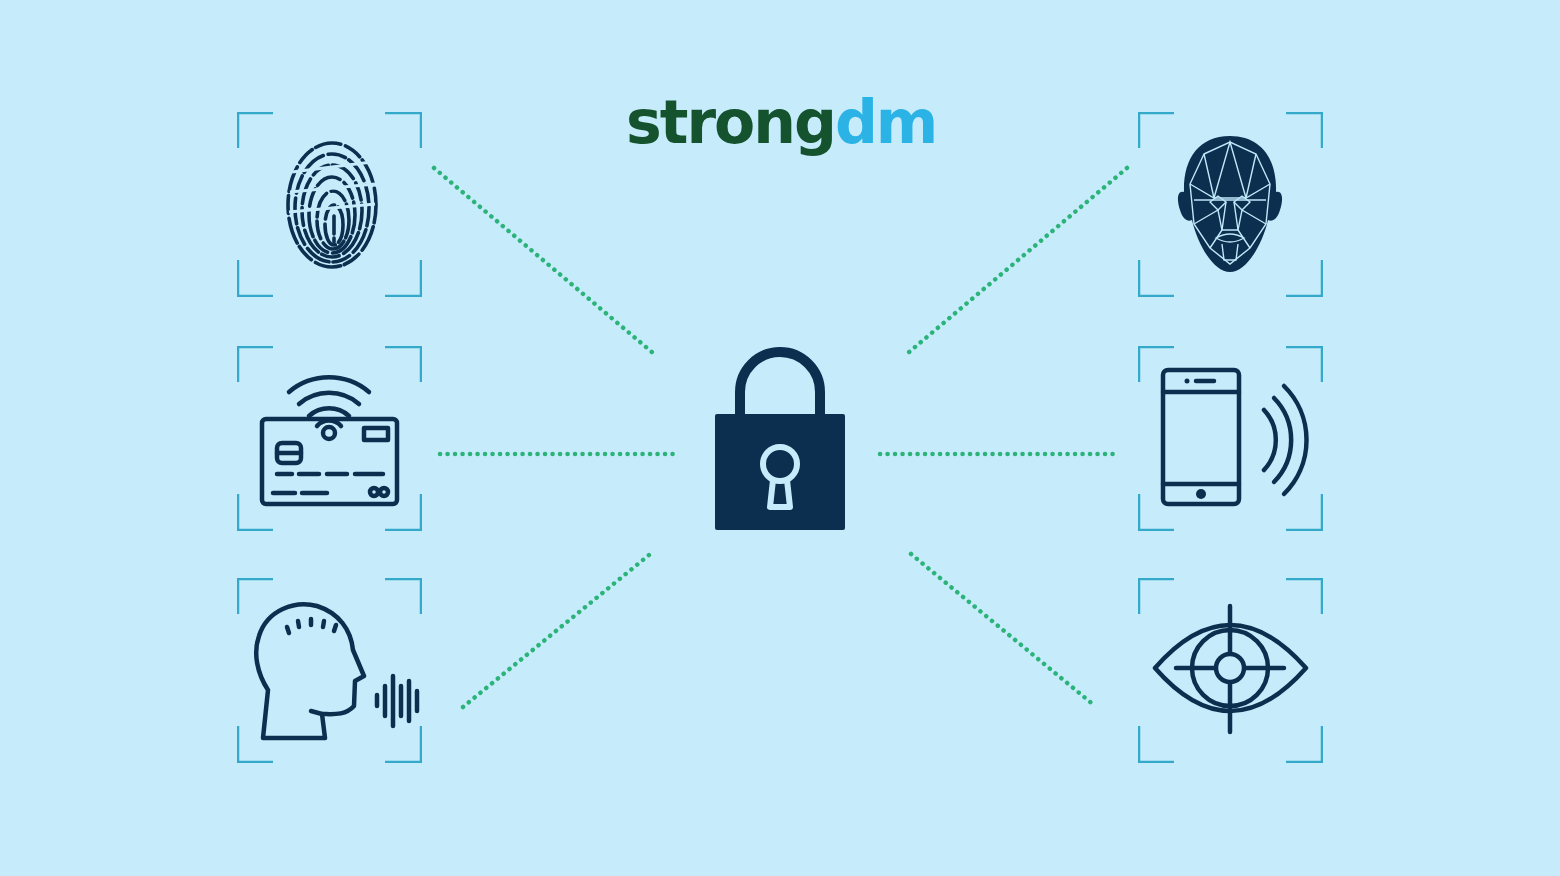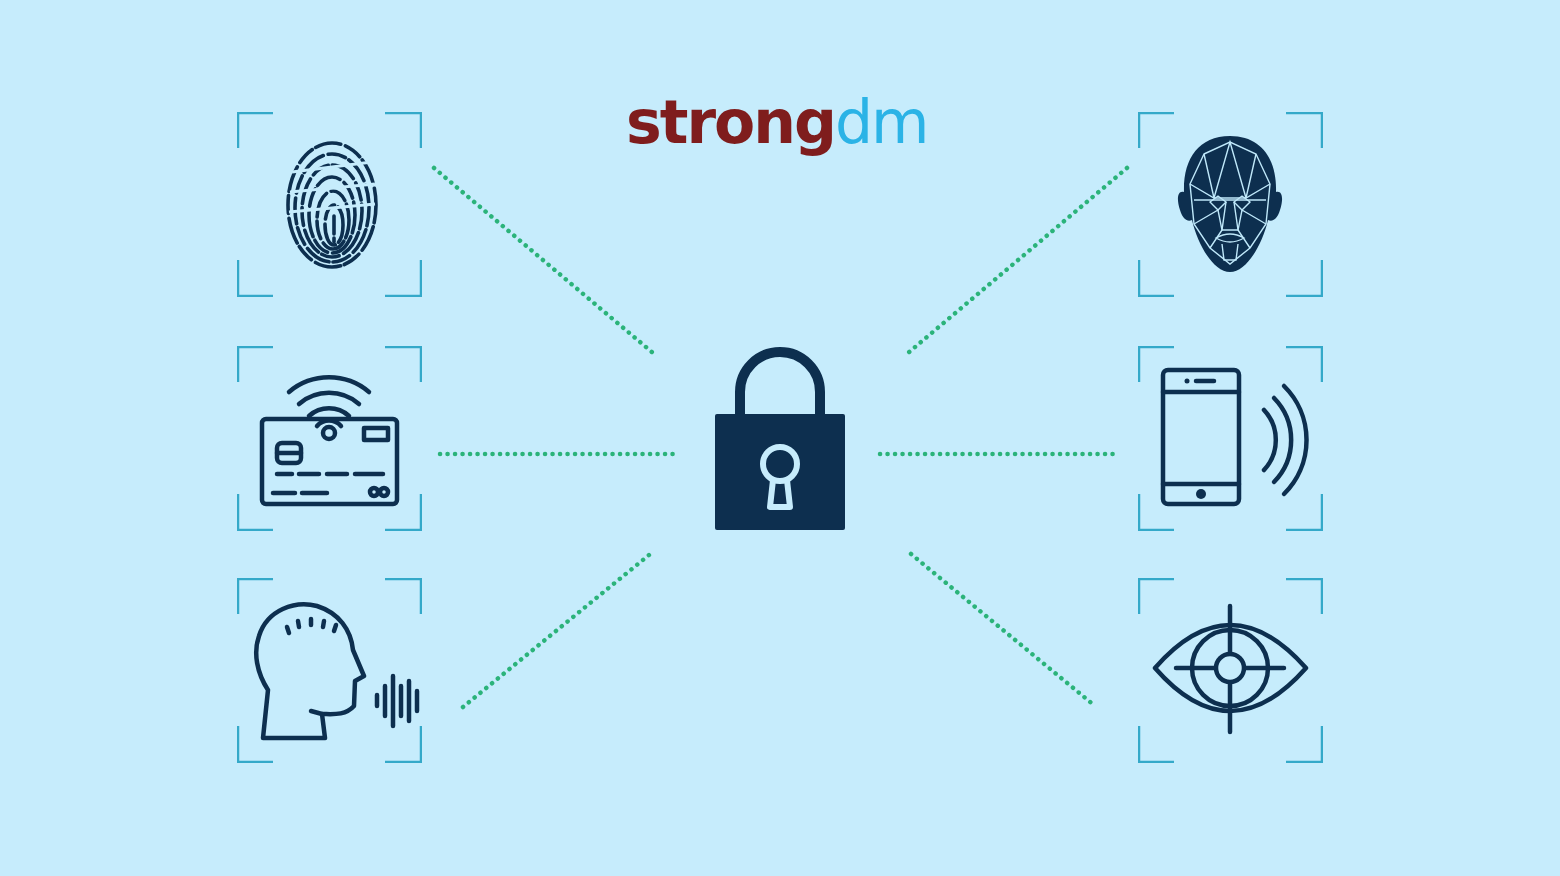--- a/index.html
+++ b/index.html
@@ -8,22 +8,22 @@
     background: #c6ecfc;
     position: relative;
     font-family: "Liberation Sans", sans-serif;
   }
   .logo {
     position: absolute; left: 626px; top: 82px;
     font-family: "DejaVu Sans", sans-serif;
     font-weight: bold; font-size: 60px; letter-spacing: -2px;
     line-height: 80px;
   }
-  .logo .strong { color: #7f1d1d; }
-  .logo .dm { color: #2bb3e6; font-weight: normal; }
+  .logo .strong { color: #14532d; }
+  .logo .dm { color: #2bb3e6; font-weight: bold; }
   svg.canvas { position: absolute; left: 0; top: 0; }
   .tile { position: absolute; width: 185px; height: 185px; }
   .tile svg { position: absolute; left: 0; top: 0; }
   .bracket { stroke: #34a9c9; stroke-width: 2.5; fill: none; }
   .ink { stroke: #0d2f4f; fill: none; stroke-width: 4.5; stroke-linecap: round; stroke-linejoin: round; }
   .inkfill { fill: #0d2f4f; }
   .hidden-label {
     position: absolute; width: 1px; height: 1px; overflow: hidden;
     clip: rect(0 0 0 0); white-space: nowrap;
   }

